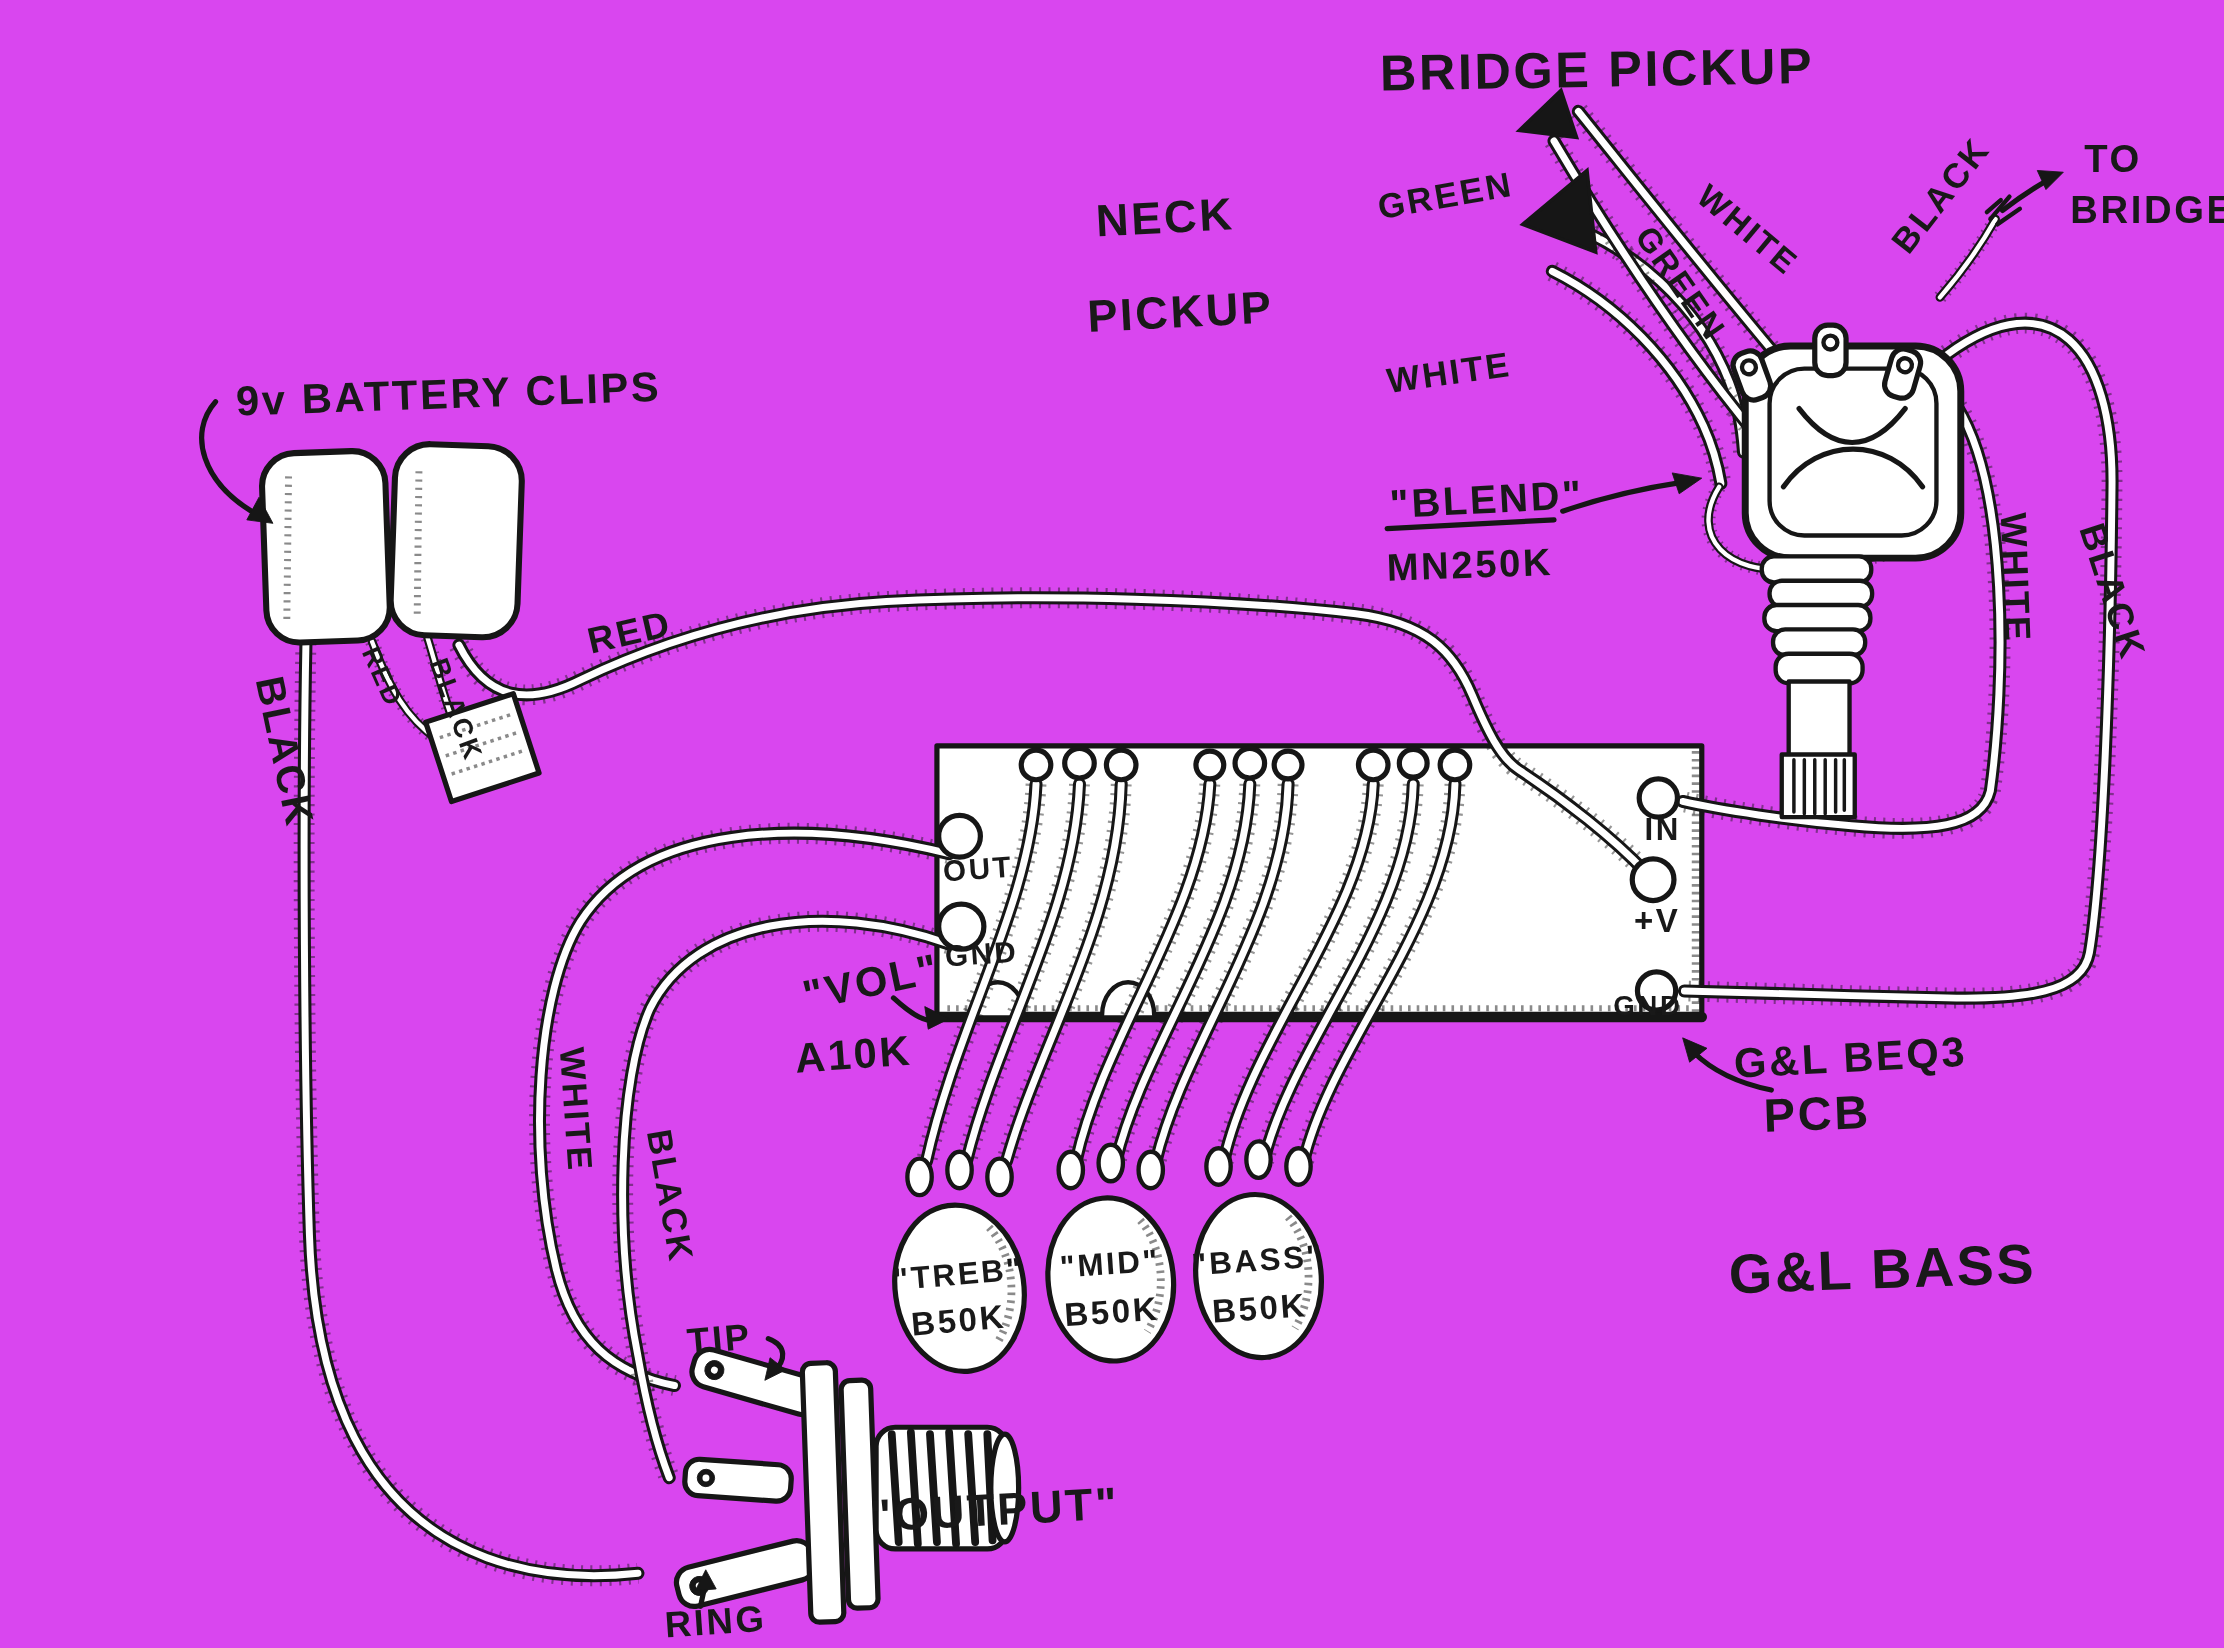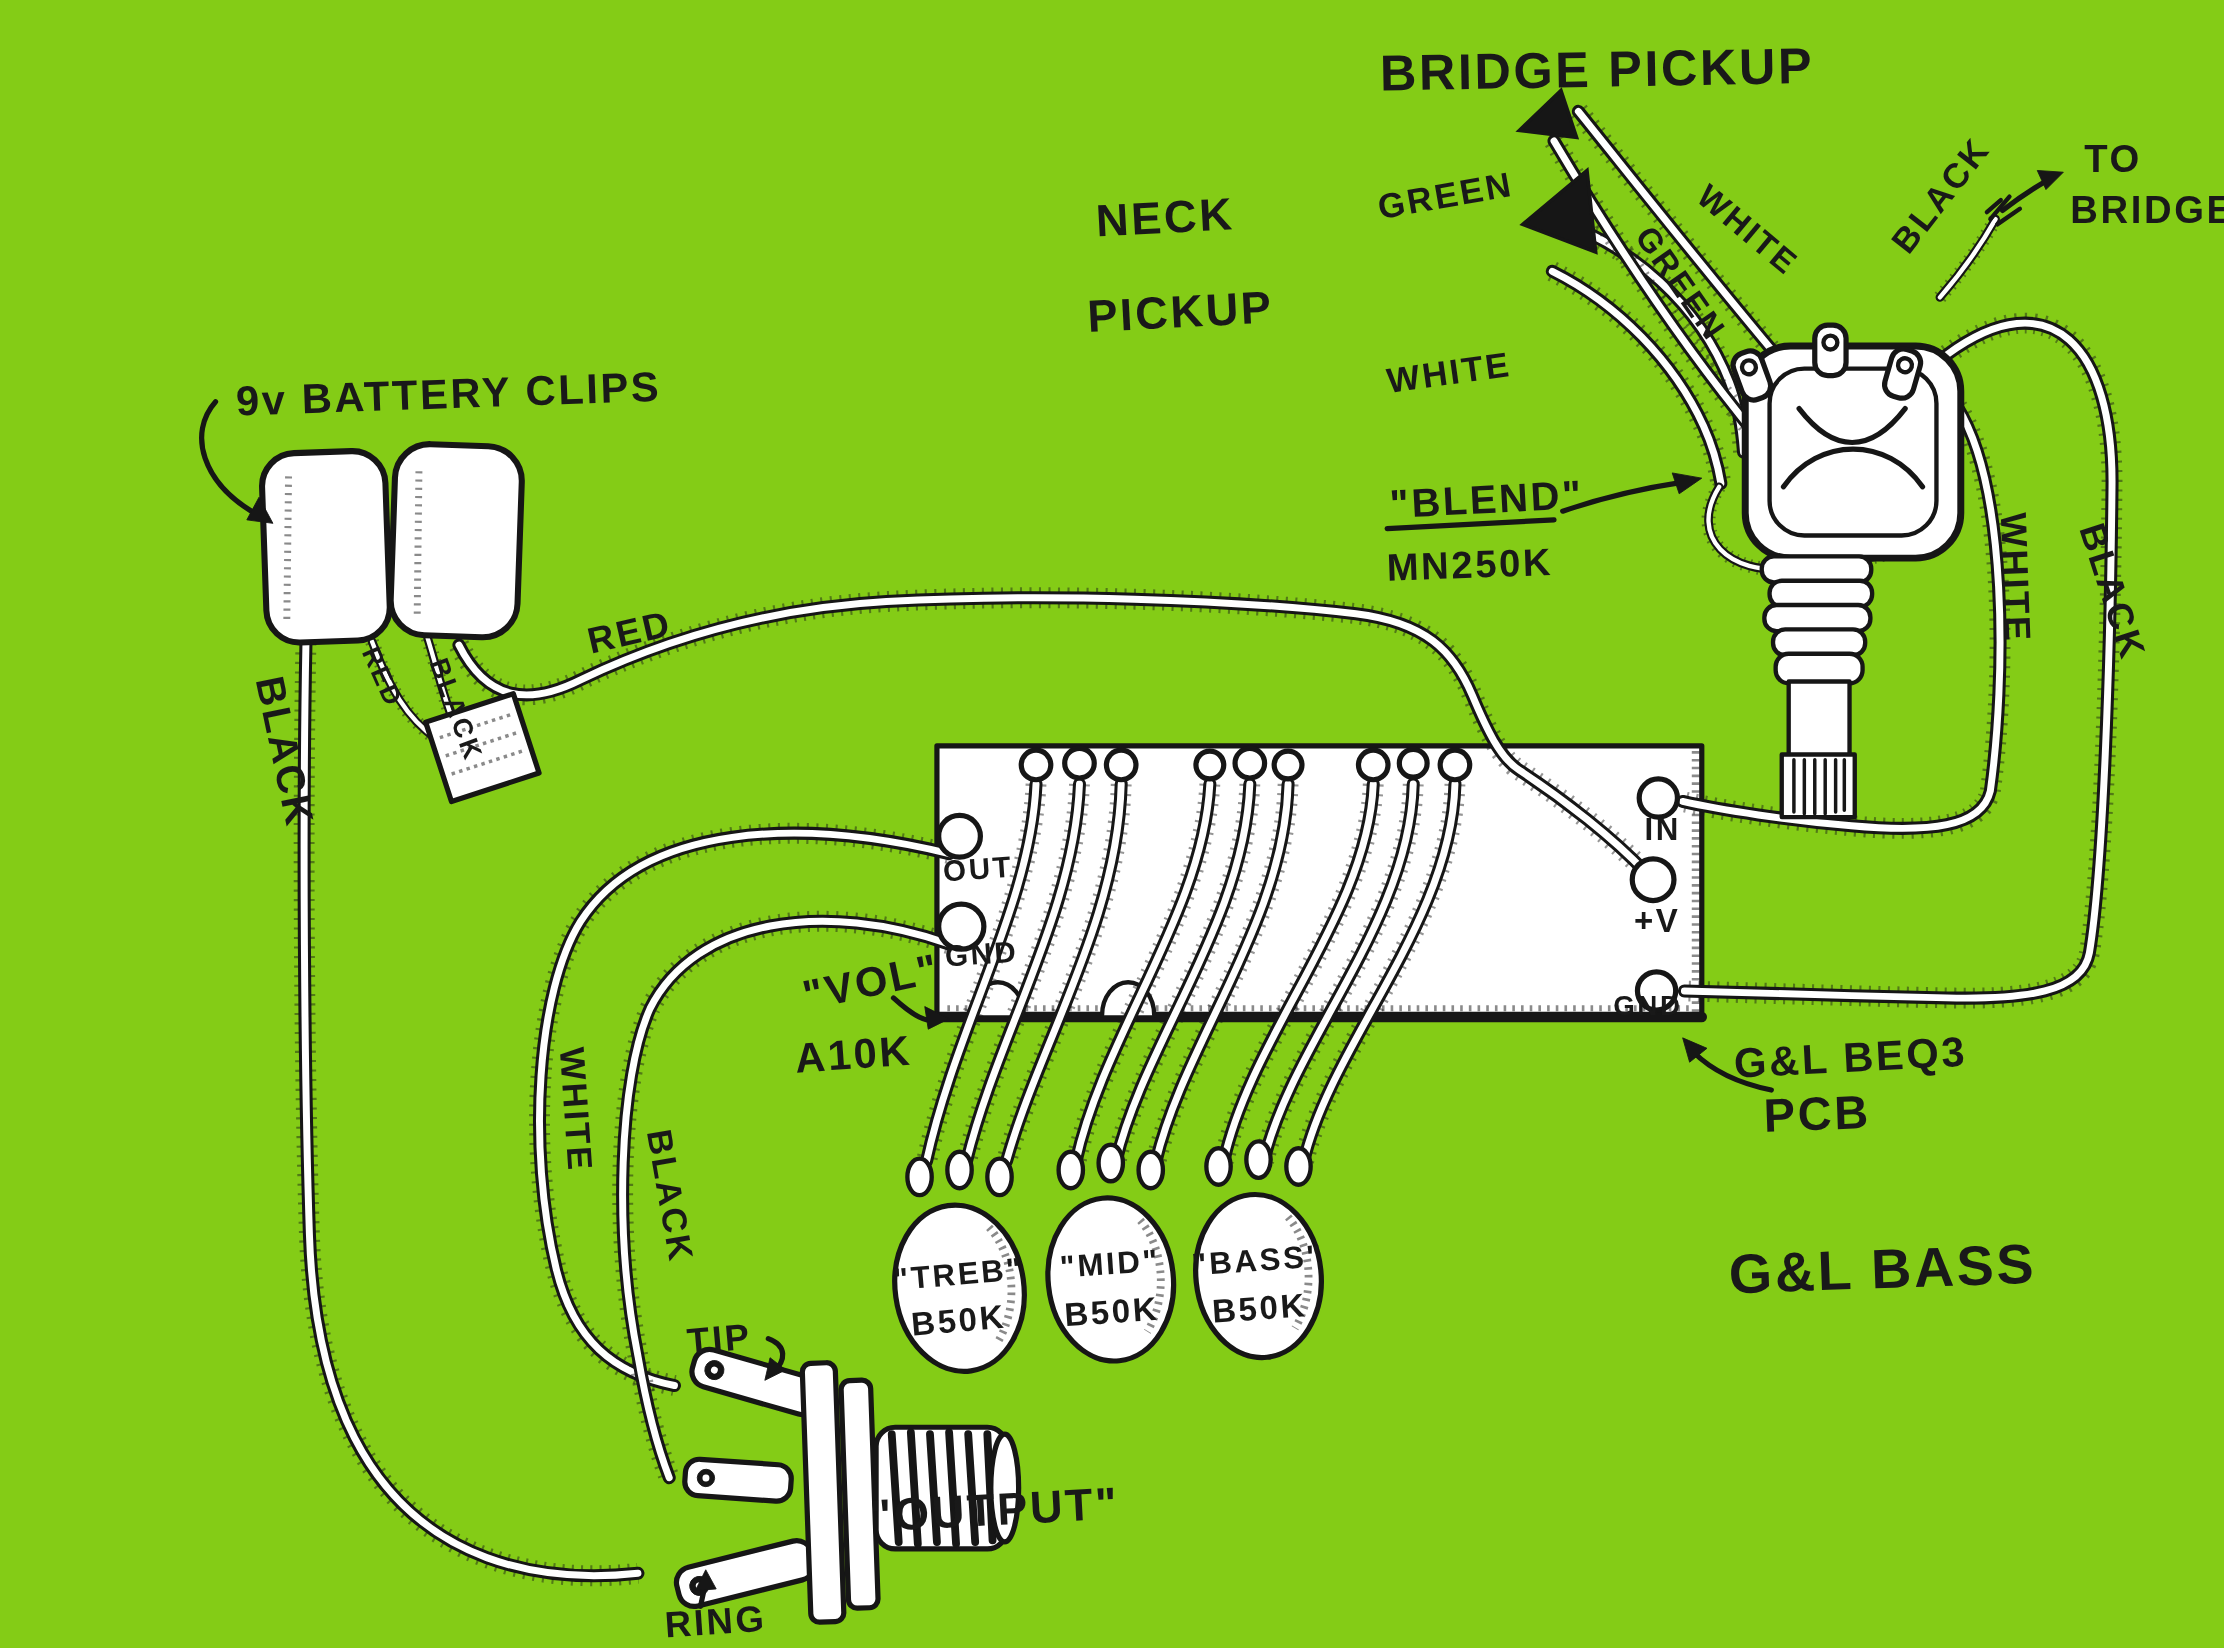--- a/index.html
+++ b/index.html
@@ -1,16 +1,16 @@
 <!DOCTYPE html>
 <html style="font-size:14px"><head>
 <meta charset="utf-8">
 <style>
   html,body{margin:0;padding:0;background:#e8e8e8;}
-  .canvas{position:relative;width:2225px;height:1649px;background:#84cc16;overflow:hidden;
+  .canvas{position:relative;width:2225px;height:1649px;background:#d946ef;overflow:hidden;
           font-family:"Liberation Sans", sans-serif;}
   svg{position:absolute;left:0;top:0;}
   
   .wz{fill:none;stroke:#161616;stroke-width:24px;stroke-dasharray:2.4 8.5;opacity:.45;}
   .wo{fill:none;stroke:#161616;stroke-width:15px;stroke-linecap:round;stroke-linejoin:round;}
   .wi{fill:none;stroke:#ffffff;stroke-width:8px;stroke-linecap:round;stroke-linejoin:round;}
   g.thin .wz{stroke-width:16px;stroke-dasharray:2 7;}
   g.thin .wo{stroke-width:10px;}
   g.thin .wi{stroke-width:5px;}
   .ink{stroke:#161616;fill:none;stroke-linecap:round;stroke-linejoin:round;}

